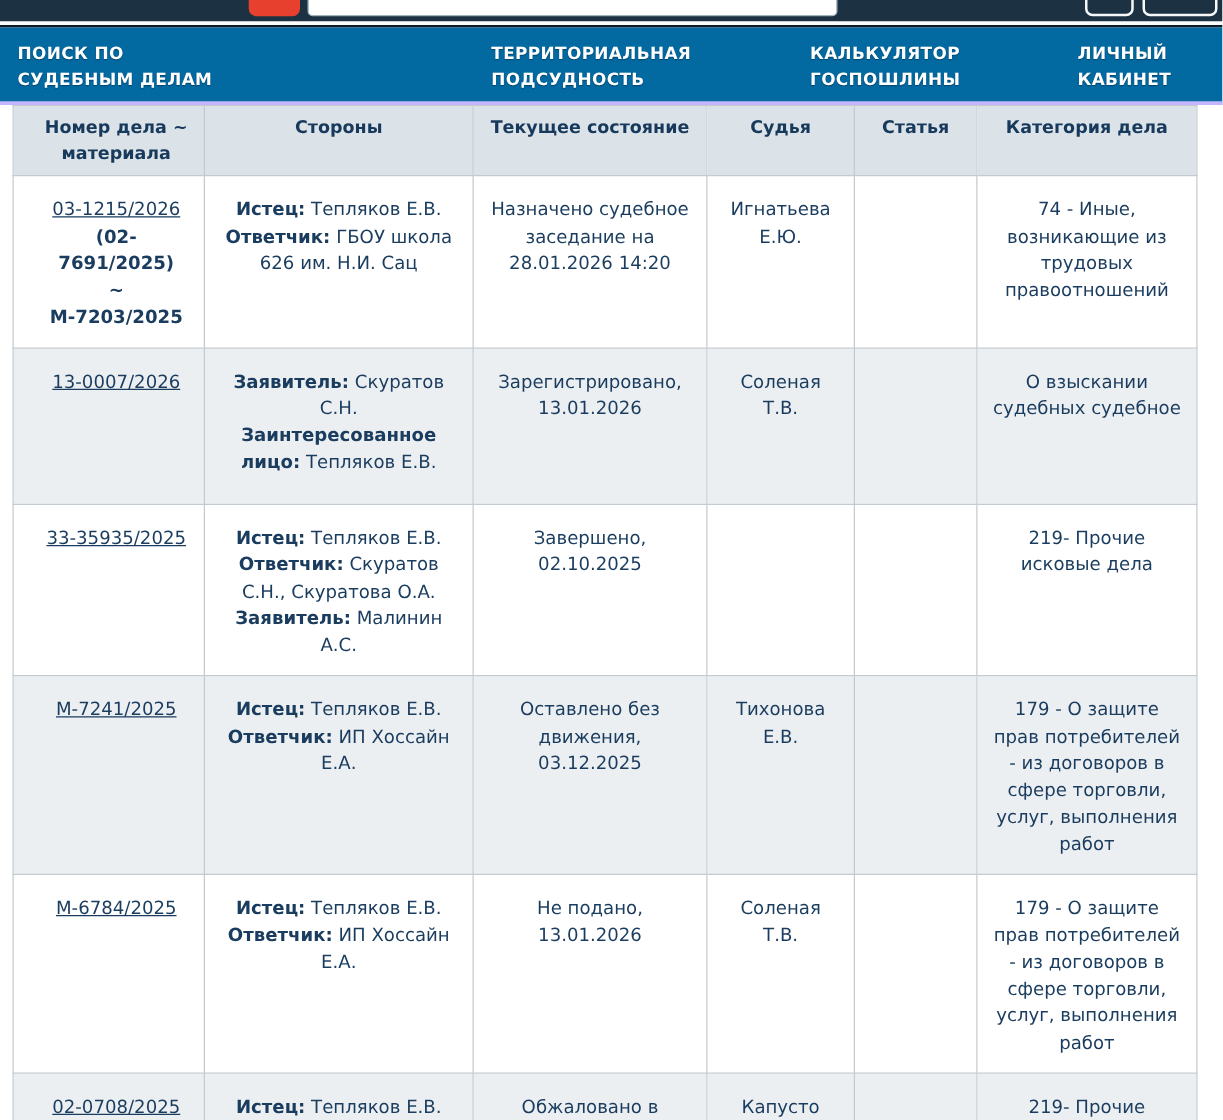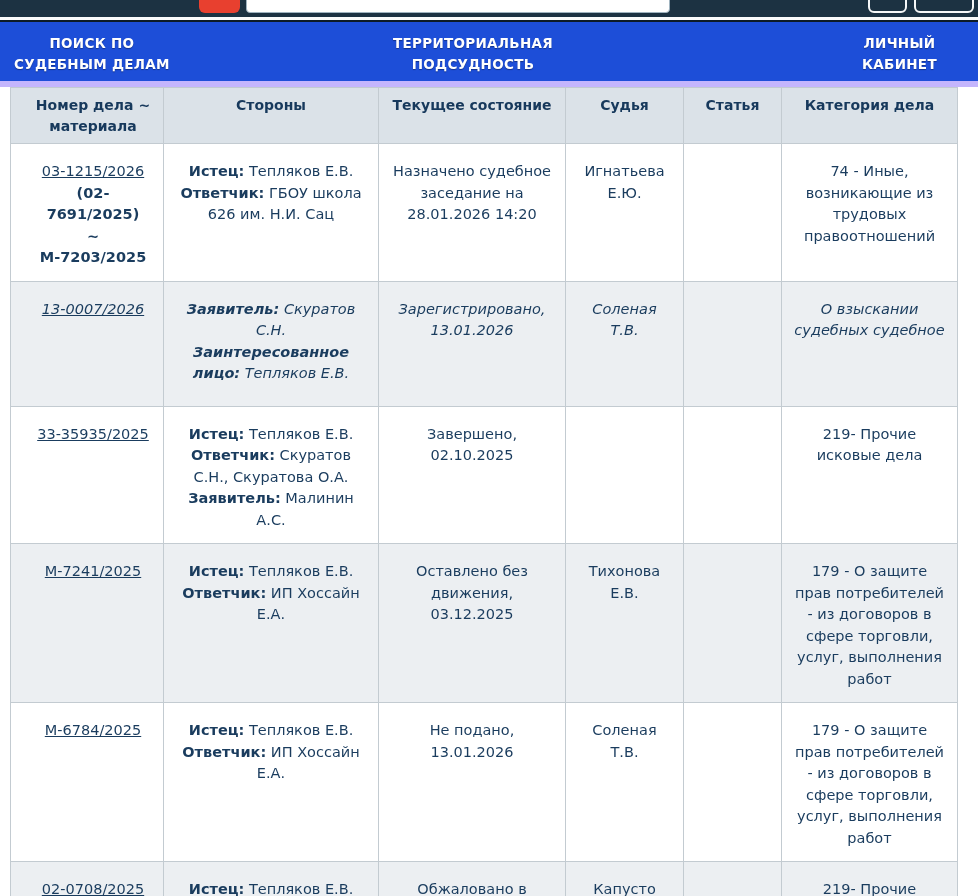--- a/index.html
+++ b/index.html
@@ -21,21 +21,21 @@
   }
   .mini-btn{
     position:absolute;top:-9px;height:22px;background:#1c3242;
     border:2px solid #f5f7f8;border-radius:6px;box-sizing:border-box;cursor:pointer;
   }
   .mini-btn.one{left:868px;width:39px;}
   .mini-btn.two{left:914px;width:60px;}
   .sep-white{height:3px;background:#fafbfb;}
   .sep-dark{height:2px;background:#0d1b26;}
   
-  .navbar{position:relative;height:59px;background:#1d4ed8;border-bottom:6px solid #c4b5fd;text-align:center;}
+  .navbar{position:relative;height:59px;background:#0369a1;border-bottom:3px solid #c4b5fd;}
   .nav-item{
     position:absolute;top:11px;color:#ffffff;font-weight:bold;font-size:13.5px;
     line-height:21px;letter-spacing:.3px;cursor:pointer;text-transform:uppercase;
     text-shadow:0 1px 1px rgba(0,0,0,.35);
   }
   .nav-item.p1{left:14px;}
   .nav-item.p2{left:213px;}
   .nav-item.p3{left:393px;}
   .nav-item.p4{left:648px;}
   .nav-item.p5{left:862px;}
@@ -75,20 +75,24 @@
 <div class="sep-dark"></div>
 
 <nav class="navbar">
   <div class="nav-item p1">
     <div>ПОИСК ПО</div>
     <div>СУДЕБНЫМ ДЕЛАМ</div>
   </div>
   <div class="nav-item p3">
     <div>ТЕРРИТОРИАЛЬНАЯ</div>
     <div>ПОДСУДНОСТЬ</div>
+  </div>
+  <div class="nav-item p4">
+    <div>КАЛЬКУЛЯТОР</div>
+    <div>ГОСПОШЛИНЫ</div>
   </div>
   <div class="nav-item p5">
     <div>ЛИЧНЫЙ</div>
     <div>КАБИНЕТ</div>
   </div>
 </nav>
 
 <div class="table-wrap">
   <table>
     <colgroup>
@@ -116,21 +120,21 @@
     <div class="case-extra">(02-7691/2025)</div><div class="case-extra">~ М-7203/2025</div></td>
     <td class="c-parties">
             <div><b class="party-label">Истец:</b> <span>Тепляков Е.В.</span></div>
             <div><b class="party-label">Ответчик:</b> <span>ГБОУ школа 626 им. Н.И. Сац</span></div>
           </td>
     <td class="c-status">Назначено судебное заседание на 28.01.2026 14:20</td>
     <td class="c-judge">Игнатьева Е.Ю.</td>
     <td class="c-article"></td>
     <td class="c-category">74 - Иные, возникающие из трудовых правоотношений</td>
   </tr>
-        <tr style="height: 125px; font-style: italic;">
+        <tr style="height: 125px;">
     <td class="c-case">
       <a class="case-link" href="#">13-0007/2026</a>
     </td>
     <td class="c-parties">
             <div><b class="party-label">Заявитель:</b> <span>Скуратов С.Н.</span></div>
             <div><b class="party-label">Заинтересованное лицо:</b> <span>Тепляков Е.В.</span></div>
           </td>
     <td class="c-status">Зарегистрировано, 13.01.2026</td>
     <td class="c-judge">Соленая Т.В.</td>
     <td class="c-article"></td>

